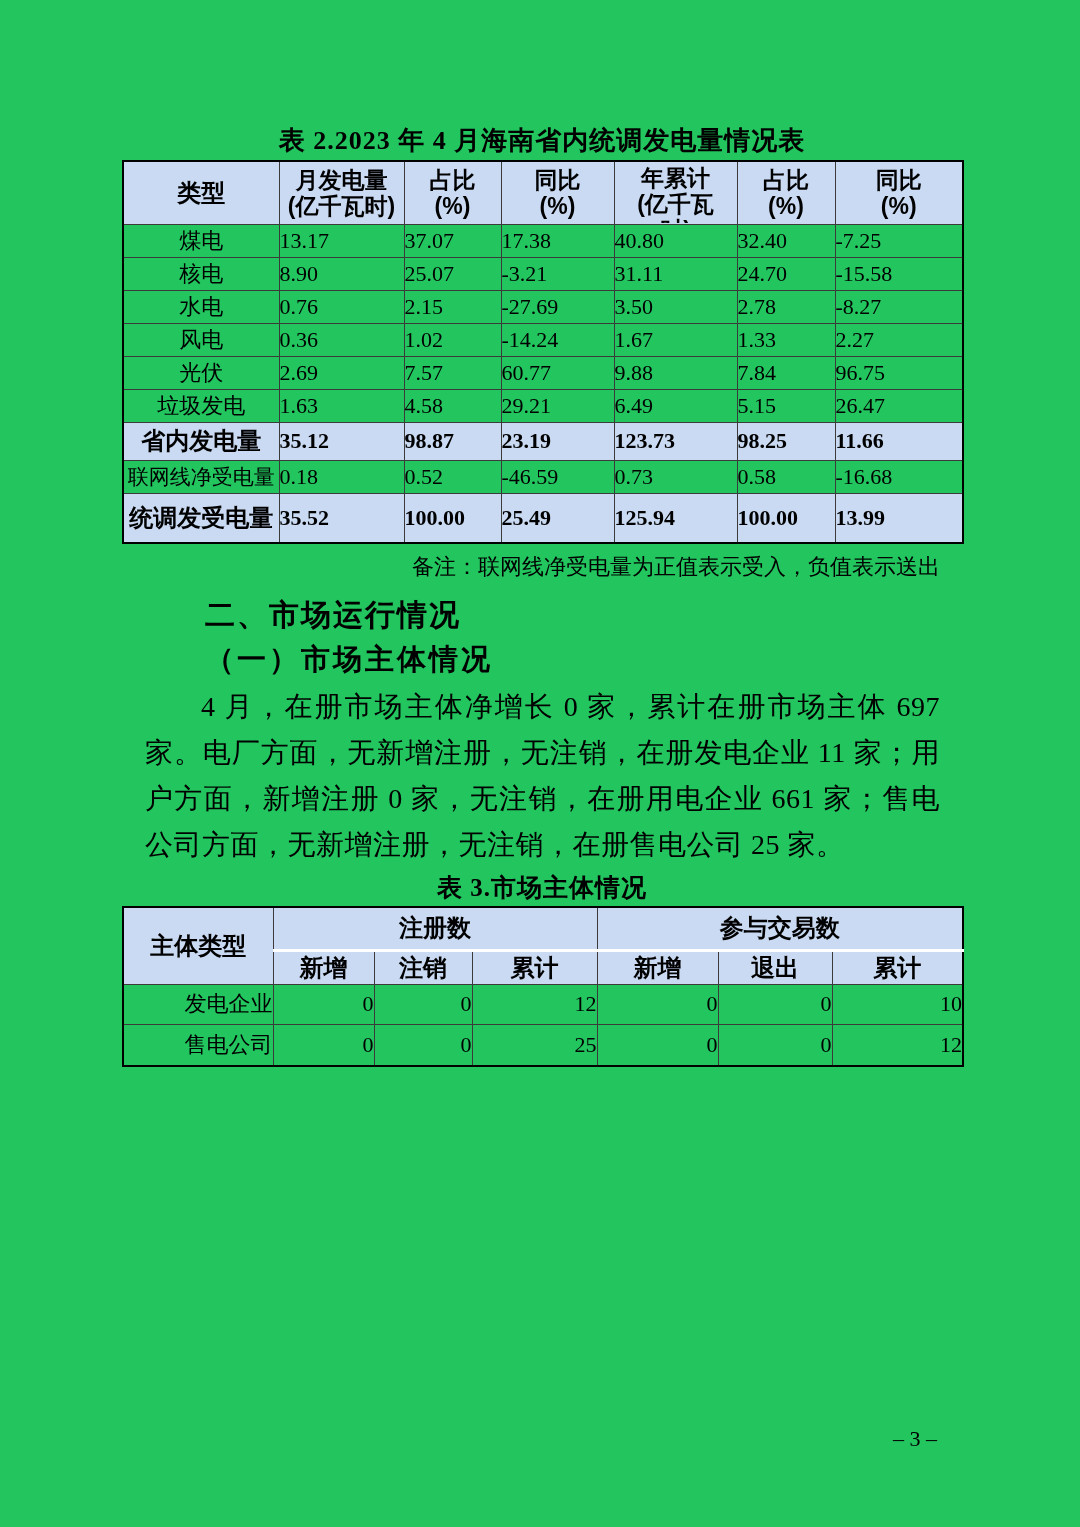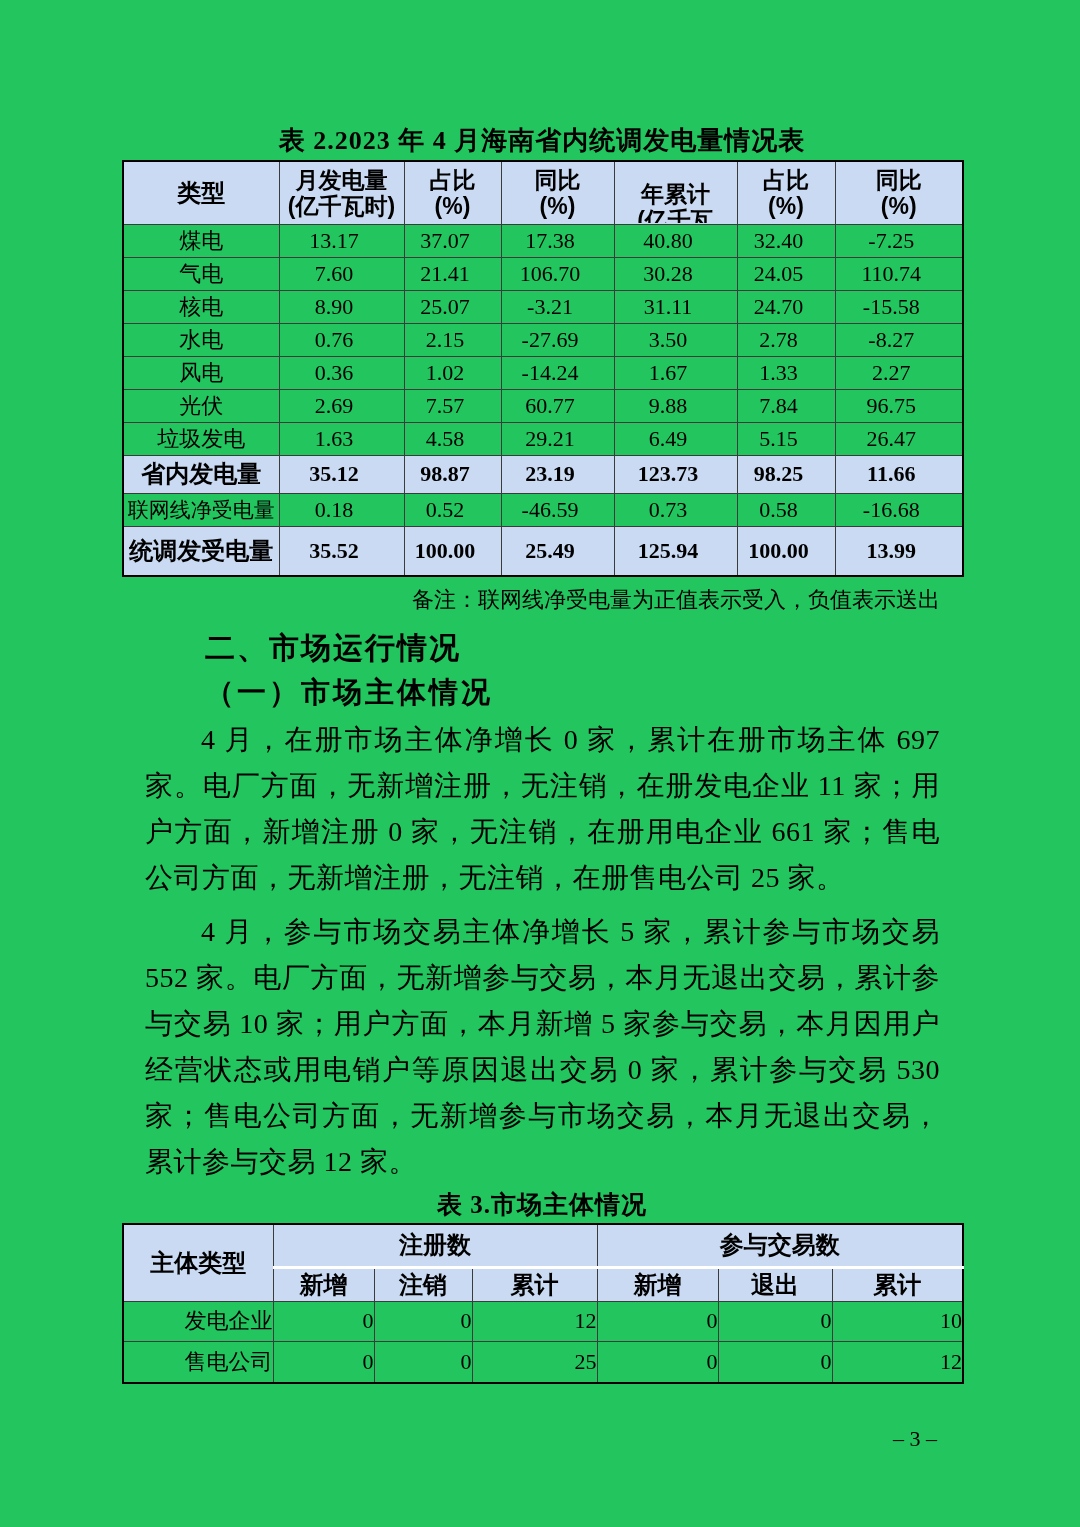--- a/index.html
+++ b/index.html
@@ -49,30 +49,30 @@
     height: 63px;
     text-align: center;
     font-size: 23px;
     line-height: 26px;
     font-family: "Liberation Sans", sans-serif;
   }
   #table2 td.hdr .hdr-in {
     display: flex; flex-direction: column; justify-content: center; align-items: center;
     height: 60px; overflow: hidden;
   }
-  #table2 td.hdr .hdr-in.clip3 { justify-content: flex-start; padding-top: 18px; }
+  #table2 td.hdr .hdr-in.clip3 { justify-content: flex-start; padding-top: 2px; }
   #table2 td.hdr.c1 { font-size: 24px; }
   #table2 .lbl {
     text-align: center;
     font-size: 22px;
     white-space: nowrap;
     overflow: hidden;
   }
   #table2 .num {
-    text-align: center;
+    text-align: left;
     padding-right: 15px;
     font-size: 22px;
     white-space: nowrap;
   }
   #table2 tr.h33 td { height: 33px; }
   #table2 tr.h38 td { height: 38px; }
   #table2 tr.h45 td { height: 33px; }
   #table2 tr.h50 td { height: 50px; }
   #table2 tr.hl td { background: var(--header_fill); font-weight: 700; }
   #table2 tr.hl td.lbl { font-size: 24px; font-family: "Liberation Sans", sans-serif; }
@@ -203,29 +203,20 @@
         <tr class="h33">
           <td class="lbl">煤电</td>
           <td class="num">13.17</td>
           <td class="num">37.07</td>
           <td class="num">17.38</td>
           <td class="num">40.80</td>
           <td class="num">32.40</td>
           <td class="num">-7.25</td>
         </tr>
         <tr class="h33">
-          <td class="lbl">气电</td>
-          <td class="num">7.60</td>
-          <td class="num">21.41</td>
-          <td class="num">106.70</td>
-          <td class="num">30.28</td>
-          <td class="num">24.05</td>
-          <td class="num">110.74</td>
-        </tr>
-        <tr class="h33">
           <td class="lbl">核电</td>
           <td class="num">8.90</td>
           <td class="num">25.07</td>
           <td class="num">-3.21</td>
           <td class="num">31.11</td>
           <td class="num">24.70</td>
           <td class="num">-15.58</td>
         </tr>
         <tr class="h33">
           <td class="lbl">水电</td>
@@ -292,21 +283,20 @@
         </tr>
       </tbody>
     </table>
 
     <div class="note">备注：联网线净受电量为正值表示受入，负值表示送出</div>
 
     <div class="h2">二、市场运行情况</div>
     <div class="h3">（一）市场主体情况</div>
 
     <p class="para">4 月，在册市场主体净增长 0 家，累计在册市场主体 697 家。电厂方面，无新增注册，无注销，在册发电企业 11 家；用户方面，新增注册 0 家，无注销，在册用电企业 661 家；售电公司方面，无新增注册，无注销，在册售电公司 25 家。</p>
-    <p class="para p2">4 月，参与市场交易主体净增长 5 家，累计参与市场交易 552 家。电厂方面，无新增参与交易，本月无退出交易，累计参与交易 10 家；用户方面，本月新增 5 家参与交易，本月因用户经营状态或用电销户等原因退出交易 0 家，累计参与交易 530 家；售电公司方面，无新增参与市场交易，本月无退出交易，累计参与交易 12 家。</p>
 
     <div class="tbl-title t3">表 3.市场主体情况</div>
 
     <table id="table3">
       <colgroup>
         <col style="width:150px">
           <col style="width:101px">
           <col style="width:98px">
           <col style="width:125px">
         <col style="width:121px">

